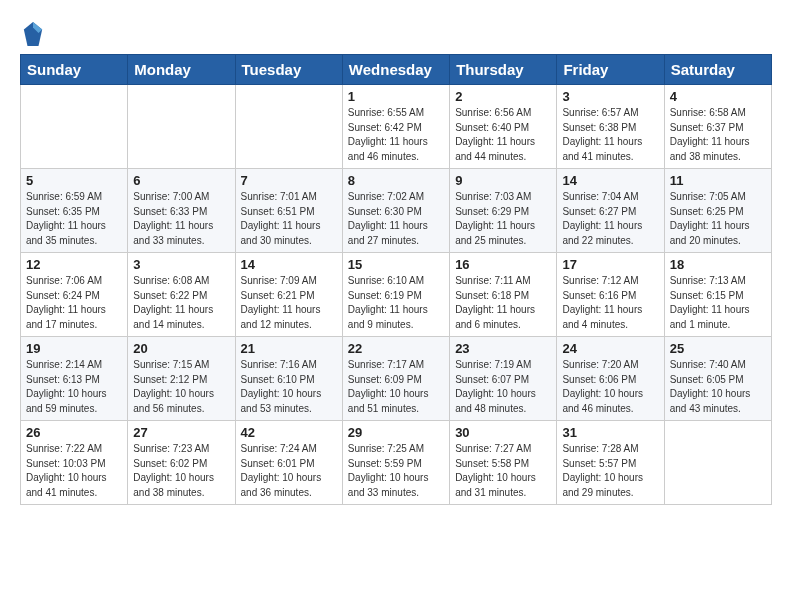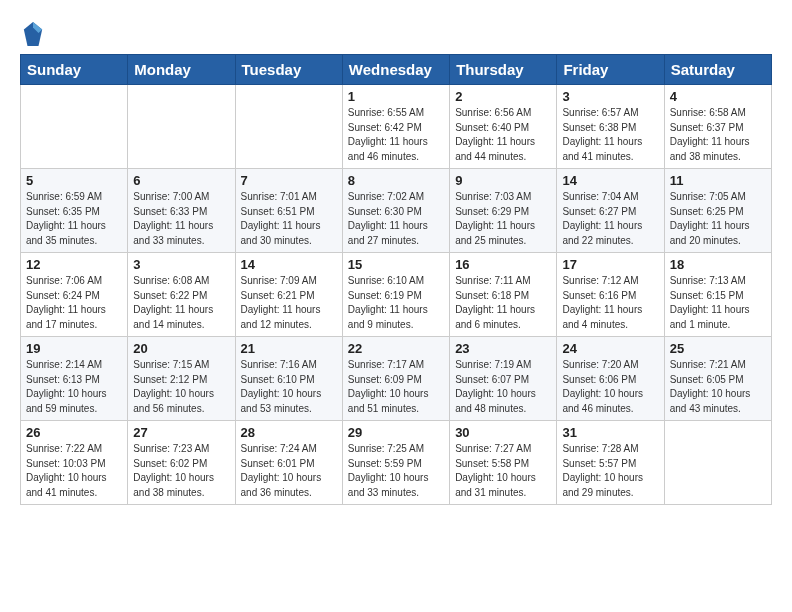--- a/index.html
+++ b/index.html
@@ -299,21 +299,21 @@
           </td>
           <td>
             <span class="day-num">24</span>
             <div class="day-info">Sunrise: 7:20 AM
 Sunset: 6:06 PM
 Daylight: 10 hours
 and 46 minutes.</div>
           </td>
           <td>
             <span class="day-num">25</span>
-            <div class="day-info">Sunrise: 7:21 AM
+            <div class="day-info">Sunrise: 7:40 AM
 Sunset: 6:05 PM
 Daylight: 10 hours
 and 43 minutes.</div>
           </td>
         </tr>
         <tr>
           <td>
             <span class="day-num">26</span>
             <div class="day-info">Sunrise: 7:22 AM
 Sunset: 10:03 PM
@@ -321,21 +321,21 @@
 and 41 minutes.</div>
           </td>
           <td>
             <span class="day-num">27</span>
             <div class="day-info">Sunrise: 7:23 AM
 Sunset: 6:02 PM
 Daylight: 10 hours
 and 38 minutes.</div>
           </td>
           <td>
-            <span class="day-num">28</span>
+            <span class="day-num">42</span>
             <div class="day-info">Sunrise: 7:24 AM
 Sunset: 6:01 PM
 Daylight: 10 hours
 and 36 minutes.</div>
           </td>
           <td>
             <span class="day-num">29</span>
             <div class="day-info">Sunrise: 7:25 AM
 Sunset: 5:59 PM
 Daylight: 10 hours

